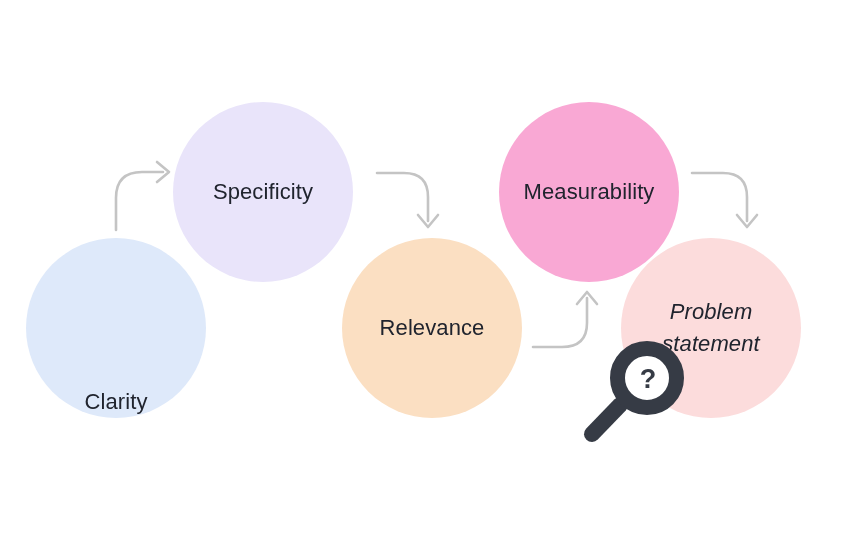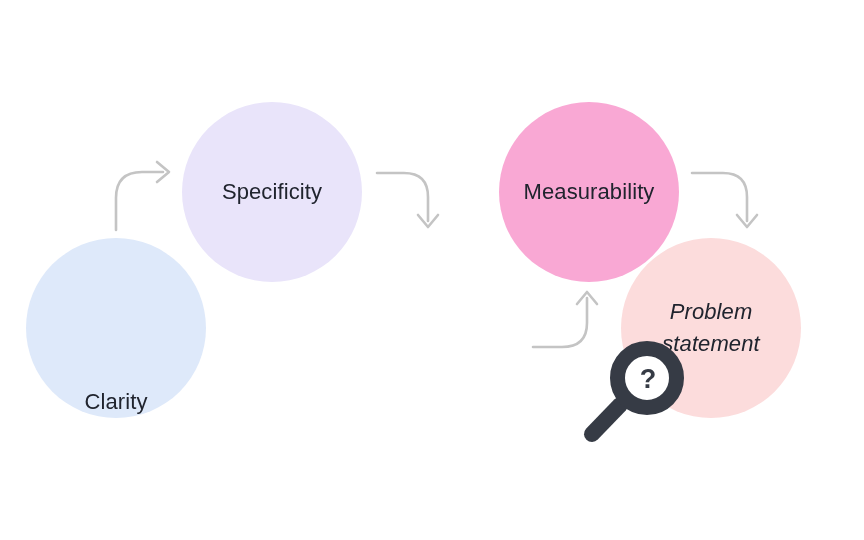--- a/index.html
+++ b/index.html
@@ -28,21 +28,21 @@
   }
   .node-label {
     font-size: 22px;
     font-weight: 500;
     line-height: 1.45;
     color: var(--text-color, #20242e);
     max-width: 150px;
     letter-spacing: 0.1px;
   }
   #node-clarity        { left: 26px;  top: 238px; align-items: flex-end; }
-  #node-specificity    { left: 182px; top: 102px; }
+  #node-specificity    { left: 173px; top: 102px; }
   #node-relevance      { left: 342px; top: 238px; }
   #node-measurability  { left: 499px; top: 102px; }
   #node-problem        { left: 621px; top: 238px; font-style: italic; }
 
   svg.overlay {
     position: absolute;
     left: 0;
     top: 0;
     width: 864px;
     height: 540px;
@@ -78,20 +78,23 @@
 <div class="stage">
 
   <div class="node" id="node-clarity" style="background: rgb(222, 233, 250);">
     <span class="node-label">Clarity</span>
   </div>
 
   <div class="node" id="node-specificity" style="background: rgb(233, 228, 250);">
     <span class="node-label">Specificity</span>
   </div>
 
+  <div class="node" id="node-relevance" style="background: rgb(251, 223, 194);">
+    <span class="node-label">Relevance</span>
+  </div>
 
   <div class="node" id="node-measurability" style="background: #f9a8d4;">
     <span class="node-label">Measurability</span>
   </div>
 
   <div class="node" id="node-problem" style="background: rgb(252, 220, 220);">
     <span class="node-label">Problem statement</span>
   </div>
 
   <svg class="overlay" viewBox="0 0 864 540">

